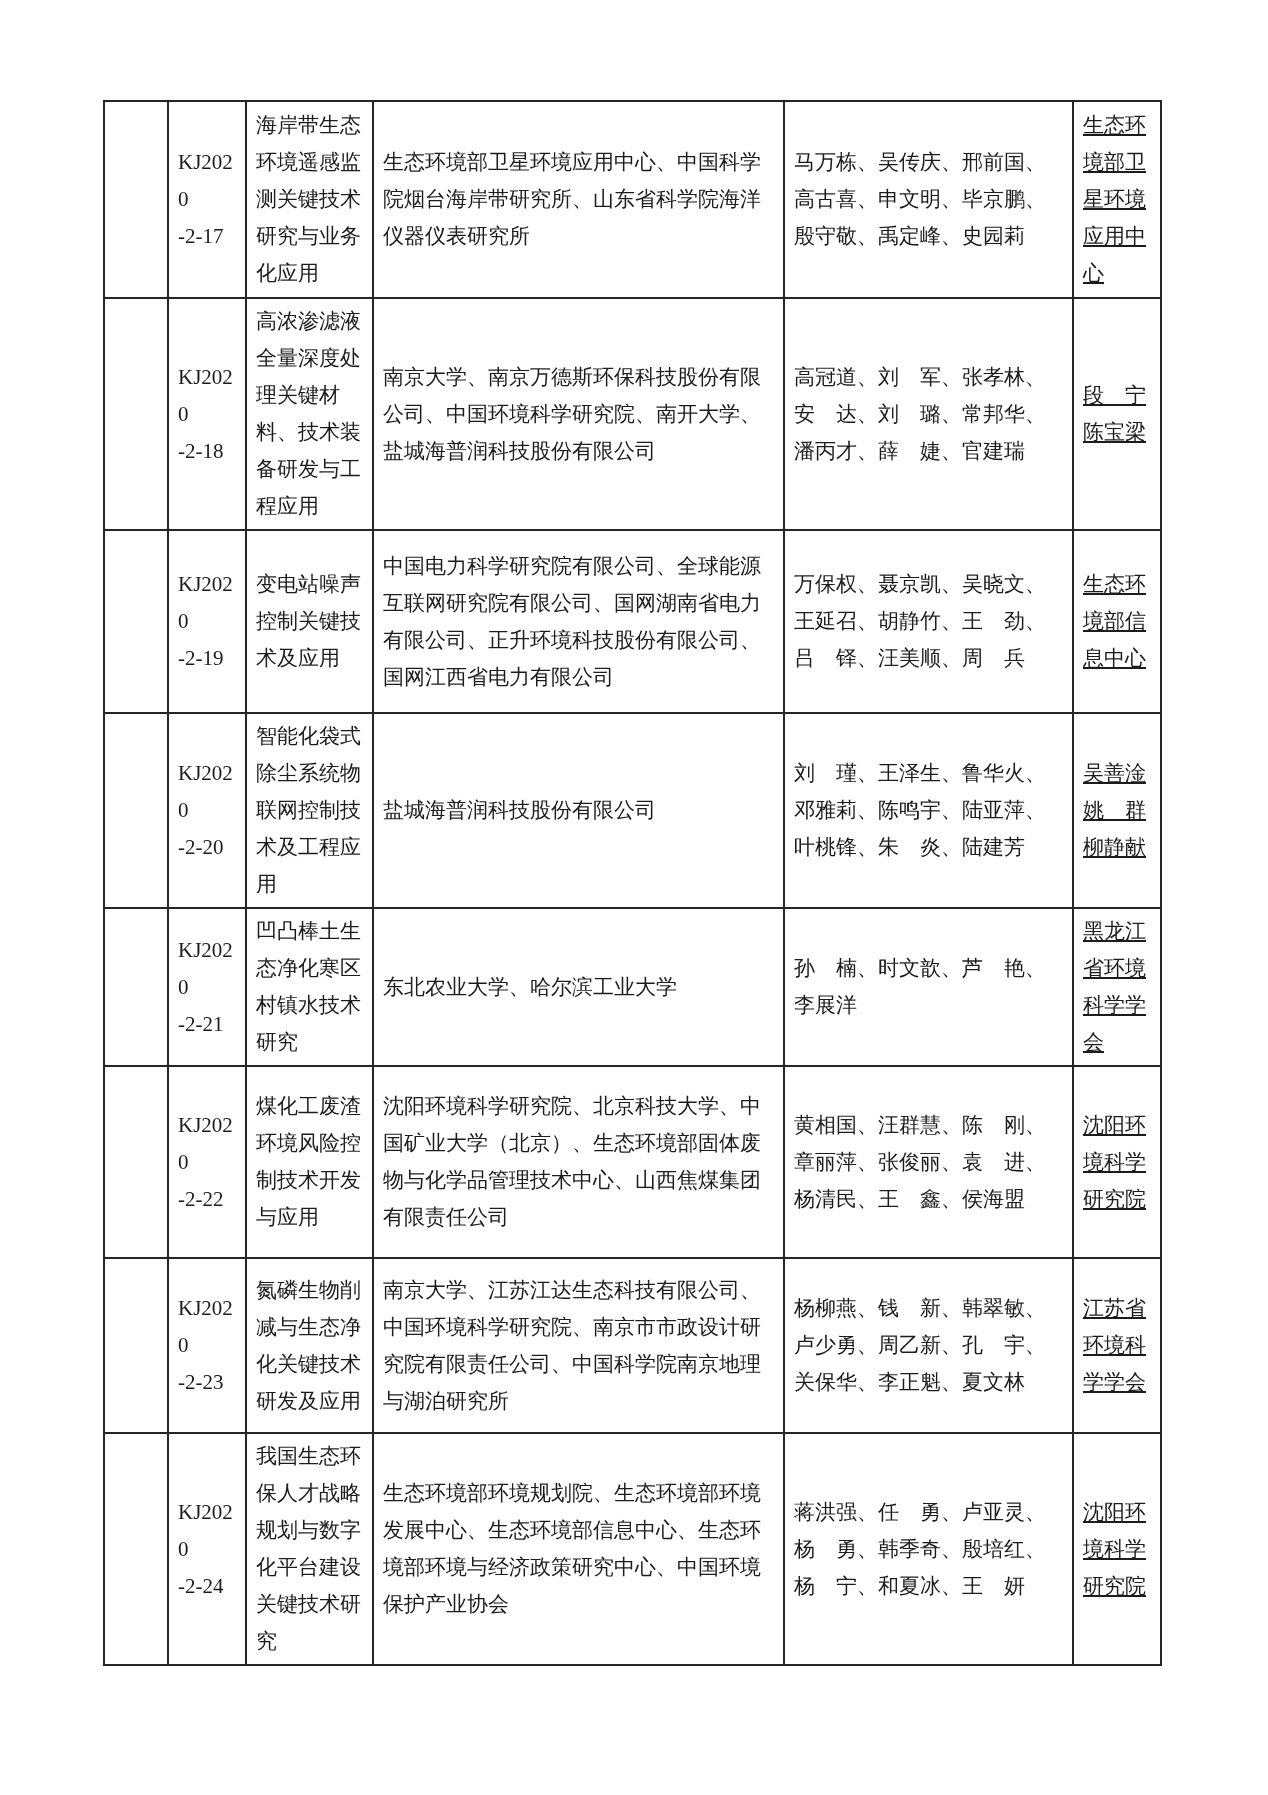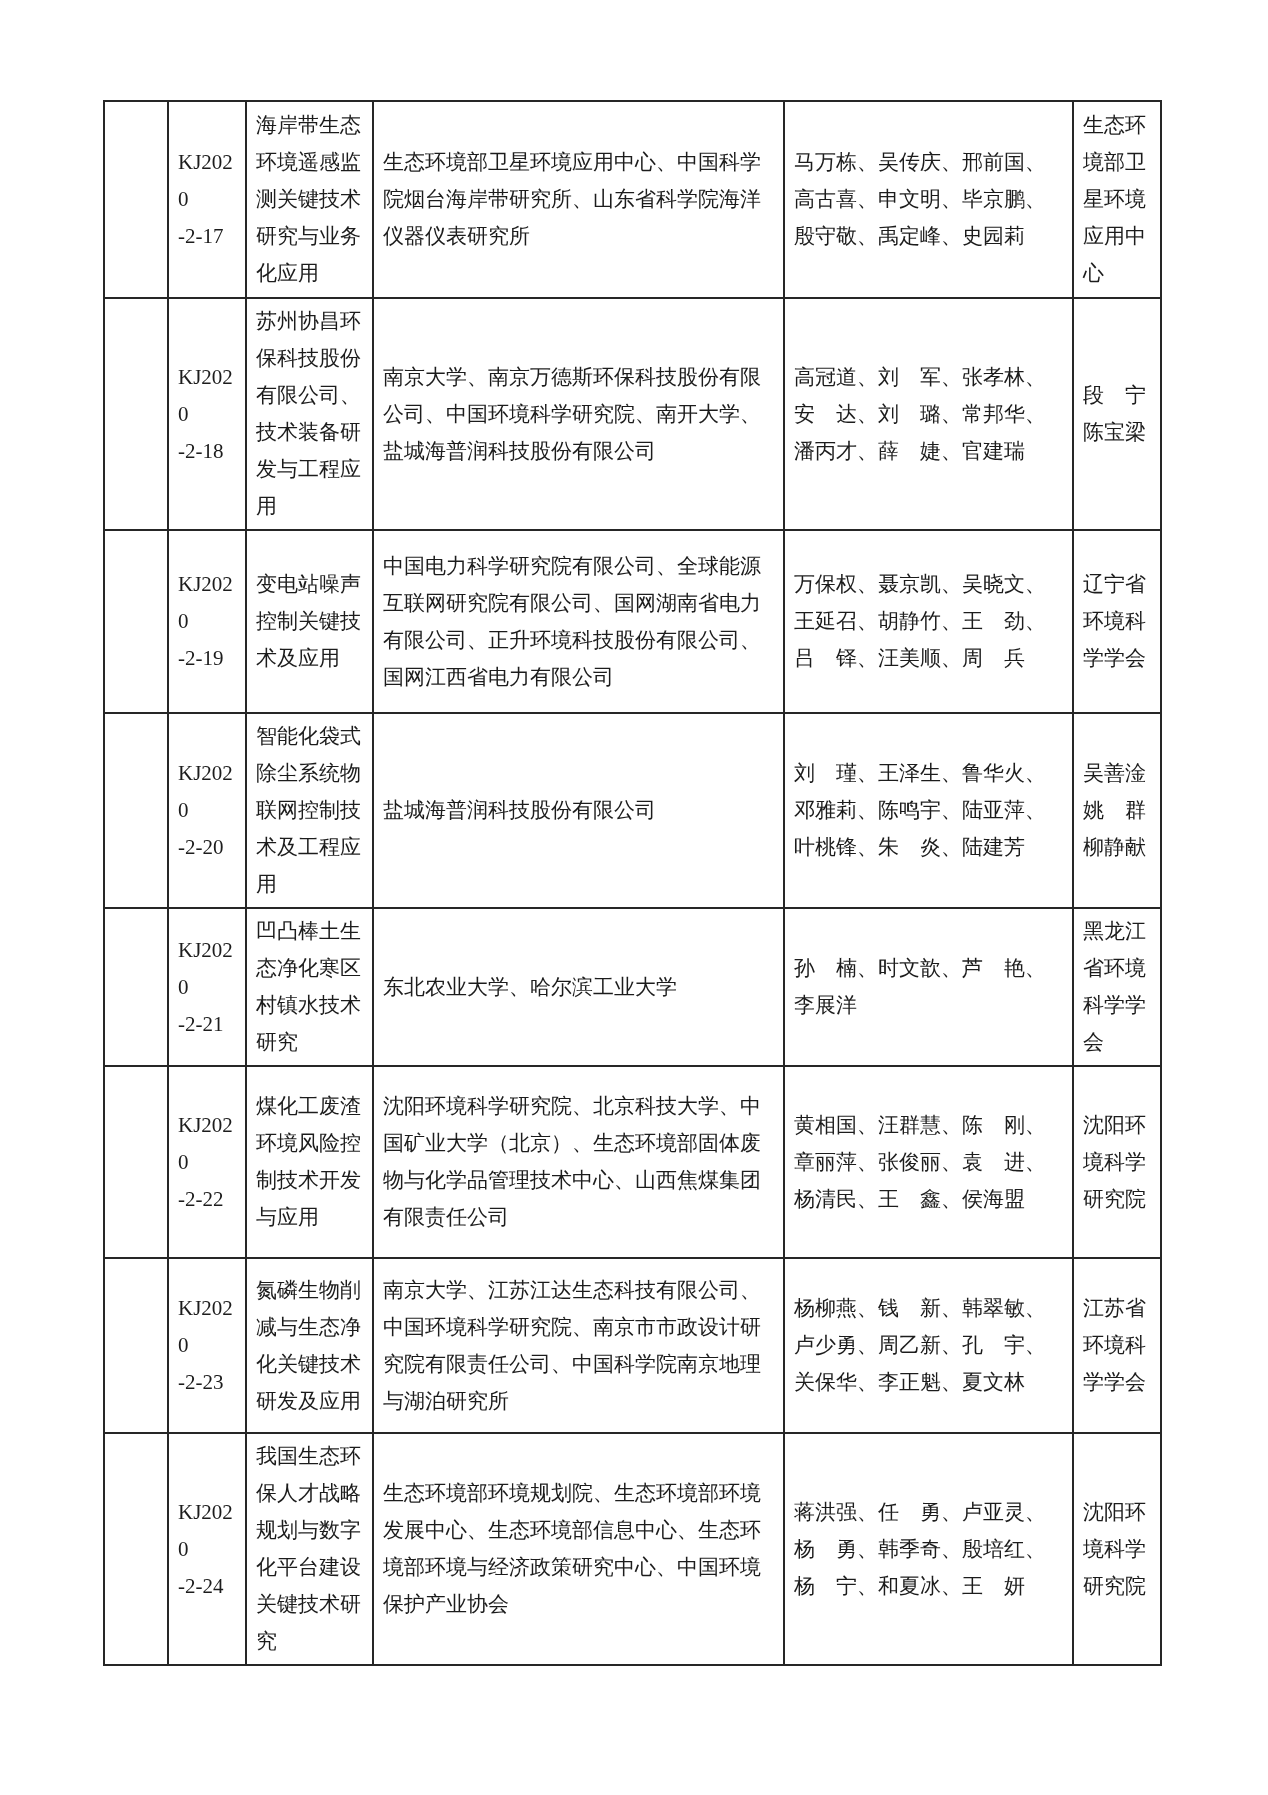--- a/index.html
+++ b/index.html
@@ -29,21 +29,21 @@
     vertical-align: middle;
     padding: 4px 9px;
     word-break: break-all;
     overflow: hidden;
   }
   td.c-blank   { padding: 0; }
   td.c-code    { white-space: pre-line; padding-left: 8px; padding-right: 4px; margin-left: 40px; }
   td.c-project { padding-left: 11px; padding-right: 5px; }
   td.c-inst    { padding-left: 10px; padding-right: 10px; margin-top: 48px; }
   td.c-people  { padding-left: 12px; padding-right: 8px; }
-  td.c-org     { white-space: pre-line; padding-left: 7px; padding-right: 5px; }
+  td.c-org     { white-space: pre-line; padding-left: 7px; padding-right: 5px; text-decoration: underline; }
   tr.r1 { height: 197px; }
   tr.r2 { height: 221px; }
   tr.r3 { height: 183px; }
   tr.r4 { height: 182px; }
   tr.r5 { height: 140px; }
   tr.r6 { height: 192px; }
   tr.r7 { height: 175px; }
   tr.r8 { height: 224px; }
 </style>
 </head>
@@ -65,34 +65,34 @@
 -2-17</td>
       <td class="c-project">海岸带生态环境遥感监测关键技术研究与业务化应用</td>
       <td class="c-inst">生态环境部卫星环境应用中心、中国科学院烟台海岸带研究所、山东省科学院海洋仪器仪表研究所</td>
       <td class="c-people">马万栋、吴传庆、邢前国、高古喜、申文明、毕京鹏、殷守敬、禹定峰、史园莉</td>
       <td class="c-org">生态环境部卫星环境应用中心</td>
     </tr>
     <tr class="r2">
       <td class="c-blank"></td>
       <td class="c-code">KJ2020
 -2-18</td>
-      <td class="c-project">苏州协昌环保科技股份有限公司、技术装备研发与工程应用</td>
+      <td class="c-project">高浓渗滤液全量深度处理关键材料、技术装备研发与工程应用</td>
       <td class="c-inst">南京大学、南京万德斯环保科技股份有限公司、中国环境科学研究院、南开大学、盐城海普润科技股份有限公司</td>
       <td class="c-people">高冠道、刘　军、张孝林、安　达、刘　璐、常邦华、潘丙才、薛　婕、官建瑞</td>
       <td class="c-org">段　宁
 陈宝梁</td>
     </tr>
     <tr class="r3">
       <td class="c-blank"></td>
       <td class="c-code">KJ2020
 -2-19</td>
       <td class="c-project">变电站噪声控制关键技术及应用</td>
       <td class="c-inst">中国电力科学研究院有限公司、全球能源互联网研究院有限公司、国网湖南省电力有限公司、正升环境科技股份有限公司、国网江西省电力有限公司</td>
       <td class="c-people">万保权、聂京凯、吴晓文、王延召、胡静竹、王　劲、吕　铎、汪美顺、周　兵</td>
-      <td class="c-org">辽宁省环境科学学会</td>
+      <td class="c-org">生态环境部信息中心</td>
     </tr>
     <tr class="r4">
       <td class="c-blank"></td>
       <td class="c-code">KJ2020
 -2-20</td>
       <td class="c-project">智能化袋式除尘系统物联网控制技术及工程应用</td>
       <td class="c-inst">盐城海普润科技股份有限公司</td>
       <td class="c-people">刘　瑾、王泽生、鲁华火、邓雅莉、陈鸣宇、陆亚萍、叶桃锋、朱　炎、陆建芳</td>
       <td class="c-org">吴善淦
 姚　群

